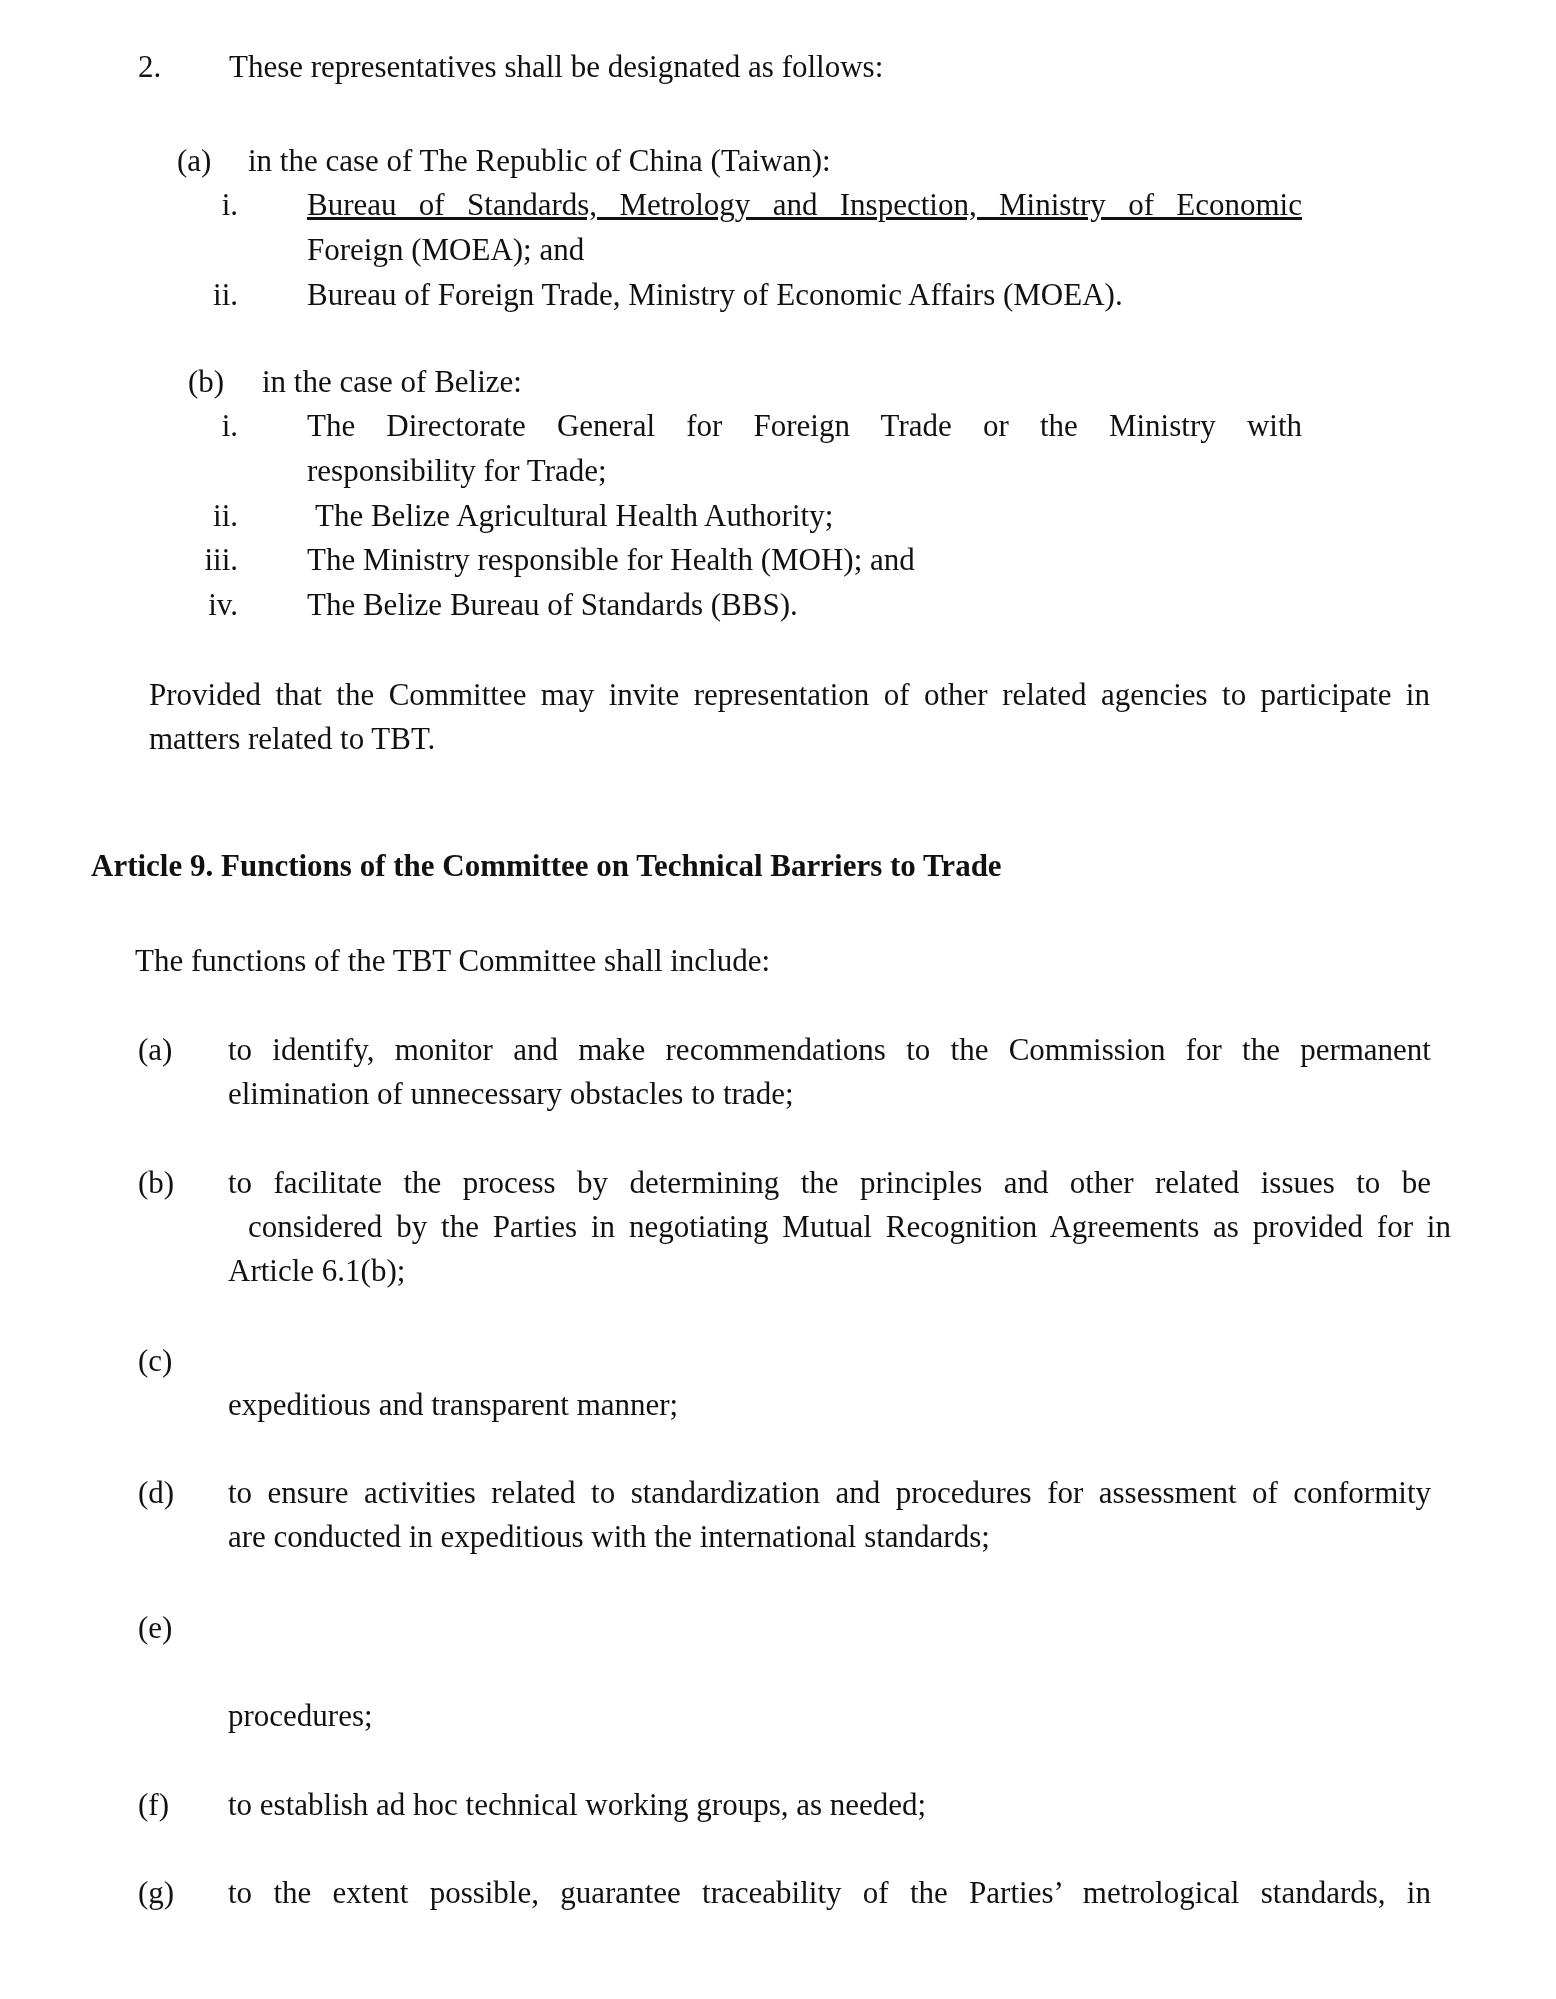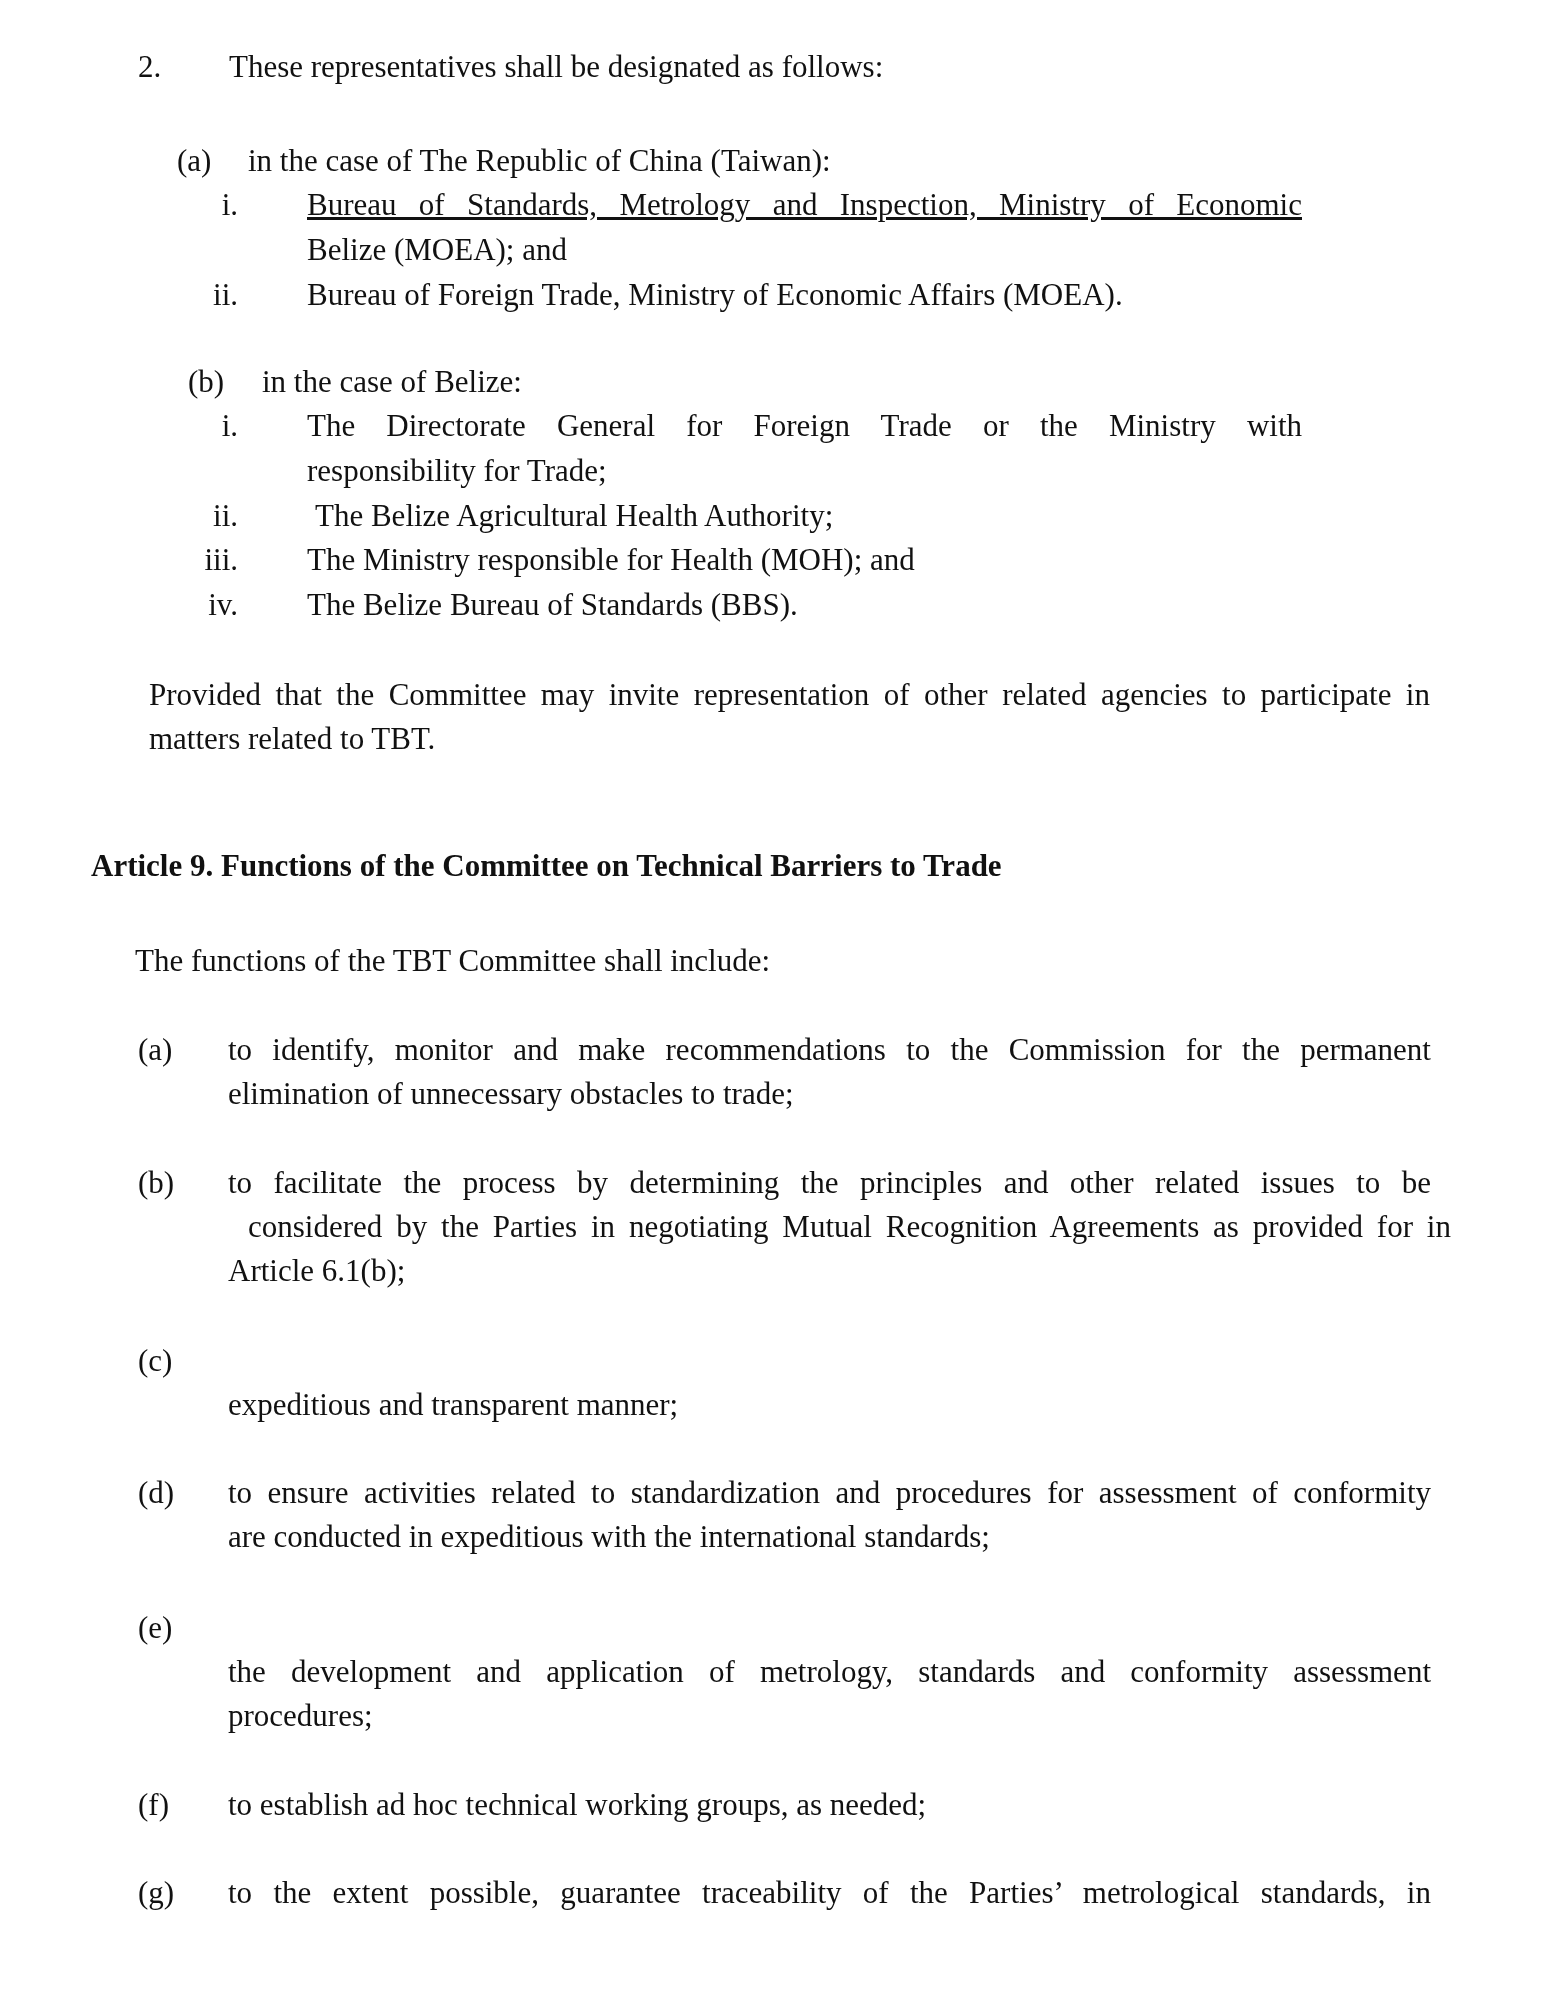--- a/index.html
+++ b/index.html
@@ -29,21 +29,21 @@
 <div class="page">
 
   <div class="ln" style="left:138px; top:51px;">2.</div>
   <div class="ln" style="left:229px; top:51px;">These representatives shall be designated as follows:</div>
 
   <div class="ln" style="left:177px; top:145px;">(a)</div>
   <div class="ln" style="left:248px; top:145px;">in the case of The Republic of China (Taiwan):</div>
 
   <div class="ln rt" style="left:190px; width:48px; top:189px;">i.</div>
   <div class="ln just" style="left:307px; width:995px; top:189px;text-decoration:underline;">Bureau of Standards, Metrology and Inspection, Ministry of Economic</div>
-  <div class="ln" style="left:307px; top:234px;">Belize (MOEA); and</div>
+  <div class="ln" style="left:307px; top:234px;">Foreign (MOEA); and</div>
 
   <div class="ln rt" style="left:190px; width:48px; top:279px;">ii.</div>
   <div class="ln" style="left:307px; top:279px;">Bureau of Foreign Trade, Ministry of Economic Affairs (MOEA).</div>
 
   <div class="ln" style="left:188px; top:366px;">(b)</div>
   <div class="ln" style="left:262px; top:366px;">in the case of Belize:</div>
 
   <div class="ln rt" style="left:190px; width:48px; top:410px;">i.</div>
   <div class="ln just" style="left:307px; width:995px; top:410px;">The Directorate General for Foreign Trade or the Ministry with</div>
   <div class="ln" style="left:307px; top:455px;">responsibility for Trade;</div>
@@ -73,21 +73,20 @@
   <div class="ln" style="left:228px; top:1255px;">Article 6.1(b);</div>
 
   <div class="ln" style="left:138px; top:1345px;">(c)</div>
   <div class="ln" style="left:228px; top:1389px;">expeditious and transparent manner;</div>
 
   <div class="ln" style="left:138px; top:1477px;">(d)</div>
   <div class="ln just" style="left:228px; width:1203px; top:1477px;">to ensure activities related to standardization and procedures for assessment of conformity</div>
   <div class="ln" style="left:228px; top:1521px;">are conducted in expeditious with the international standards;</div>
 
   <div class="ln" style="left:138px; top:1612px;">(e)</div>
-  <div class="ln just" style="left:228px; width:1203px; top:1656px;">the development and application of metrology, standards and conformity assessment</div>
   <div class="ln" style="left:228px; top:1700px;">procedures;</div>
 
   <div class="ln" style="left:138px; top:1789px;">(f)</div>
   <div class="ln" style="left:228px; top:1789px;">to establish ad hoc technical working groups, as needed;</div>
 
   <div class="ln" style="left:138px; top:1877px;">(g)</div>
   <div class="ln just" style="left:228px; width:1203px; top:1877px;">to the extent possible, guarantee traceability of the Parties’ metrological standards, in</div>
 
 </div>
 

